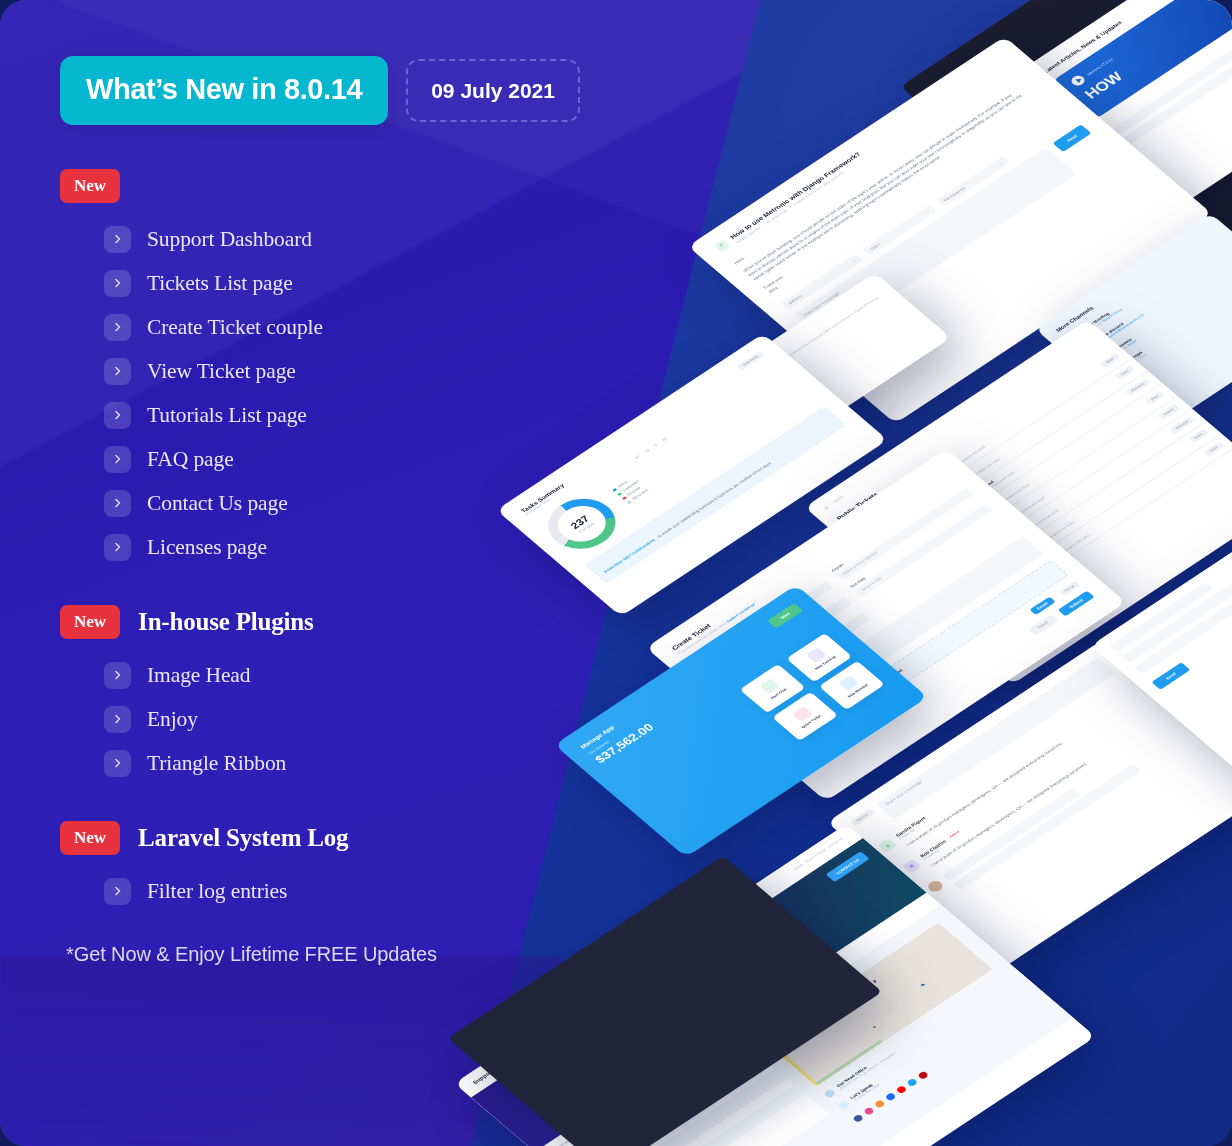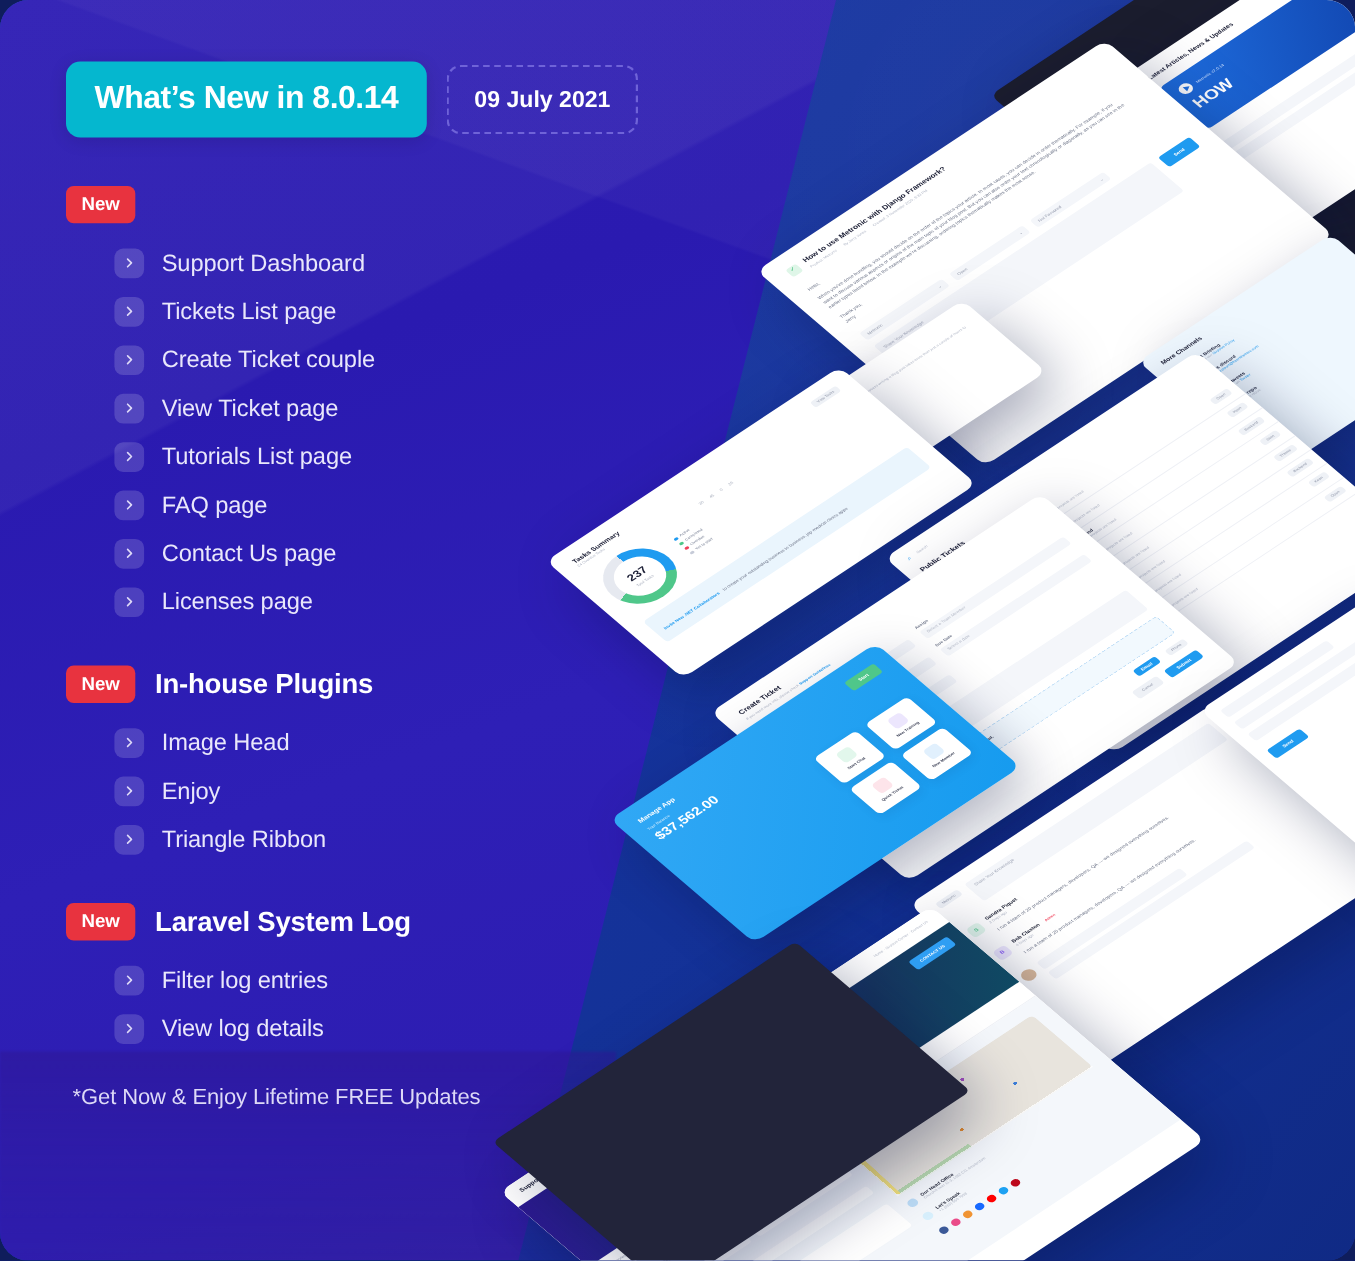--- a/index.html
+++ b/index.html
@@ -74,21 +74,21 @@
   .pill-date {
     border: 2px dashed #6f63d8;
     color: #fff;
     font-size: 21px; font-weight: 700;
     padding: 19px 23px;
     border-radius: 13px;
     line-height: 1;
     white-space: nowrap;
   }
 
-  .section { margin-top: 36px; }
+  .section { margin-top: 36px; font-family: Liberation Serif, serif; }
   .section.first { margin-top: 44px; }
   .sec-head { display: flex; align-items: center; gap: 18px; margin-bottom: 14px; }
   .badge-new {
     background: #e8333f;
     color: #fff;
     font-size: 17px; font-weight: 700;
     padding: 8px 14px 9px;
     border-radius: 7px;
     line-height: 1;
   }
@@ -754,27 +754,19 @@
       </div>
       <div class="items">
         <div class="item">
           <span class="chev">
               <svg viewBox="0 0 10 10">
                 <path d="M3 1.5 L6.5 5 L3 8.5" fill="none" stroke="#ddd9f7" stroke-width="1.5" stroke-linecap="round" stroke-linejoin="round"></path>
               </svg>
             </span>
           <span class="item-label">Filter log entries</span>
         </div>
-        <div class="item">
-          <span class="chev">
-              <svg viewBox="0 0 10 10">
-                <path d="M3 1.5 L6.5 5 L3 8.5" fill="none" stroke="#ddd9f7" stroke-width="1.5" stroke-linecap="round" stroke-linejoin="round"></path>
-              </svg>
-            </span>
-          <span class="item-label">View log details</span>
-        </div>
       </div>
     </div>
 
     <div class="footnote">*Get Now &amp; Enjoy Lifetime FREE Updates</div>
   </div>
 
 </div>
 
 </body></html>

